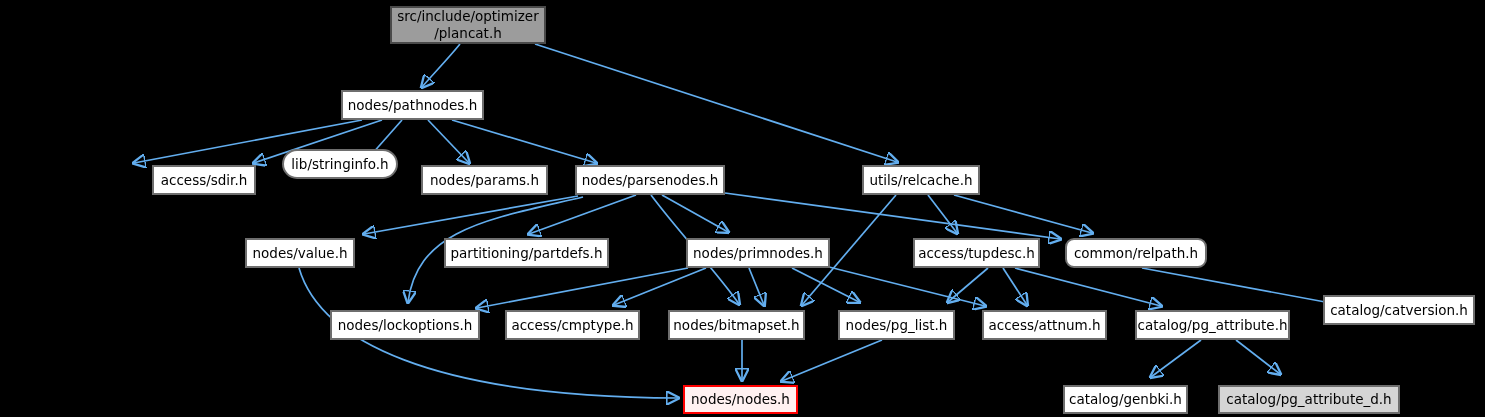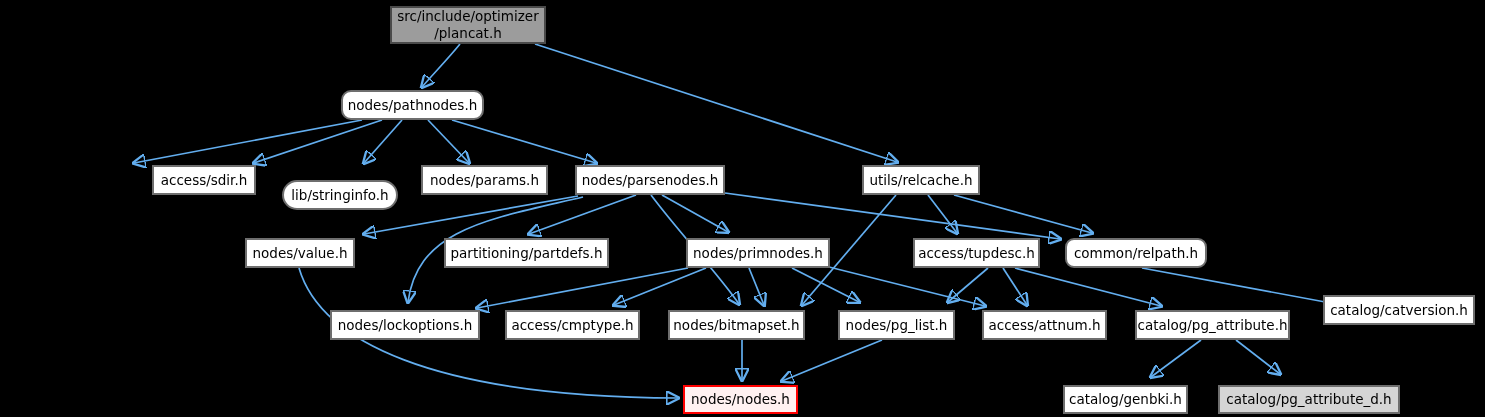--- a/index.html
+++ b/index.html
@@ -43,26 +43,26 @@
 </head>
 <body>
 
 <div class="canvas">
 
   <div class="node node-main" style="left:390px;top:6px;width:156px;height:38px;">
     <span>src/include/optimizer</span>
     <span>/plancat.h</span>
   </div>
 
-  <div class="node" style="left:341px;top:90px;width:143px;height:30px;border-radius:10px;">nodes/pathnodes.h</div>
+  <div class="node" style="left:341px;top:90px;width:143px;height:30px;">nodes/pathnodes.h</div>
 
 
   <div class="node" style="left:152px;top:165px;width:104px;height:30px;">access/sdir.h</div>
 
-  <div class="node" style="left:282px;top:180px;width:116px;height:30px;border-radius:15px;">lib/stringinfo.h</div>
+  <div class="node" style="left:282px;top:149px;width:116px;height:30px;border-radius:15px;">lib/stringinfo.h</div>
 
   <div class="node" style="left:421px;top:165px;width:127px;height:30px;">nodes/params.h</div>
 
   <div class="node" style="left:575px;top:165px;width:150px;height:30px;">nodes/parsenodes.h</div>
 
   <div class="node" style="left:862px;top:165px;width:118px;height:30px;">utils/relcache.h</div>
 
   <div class="node" style="left:245px;top:238px;width:110px;height:30px;">nodes/value.h</div>
 
   <div class="node" style="left:444px;top:238px;width:165px;height:30px;">partitioning/partdefs.h</div>

